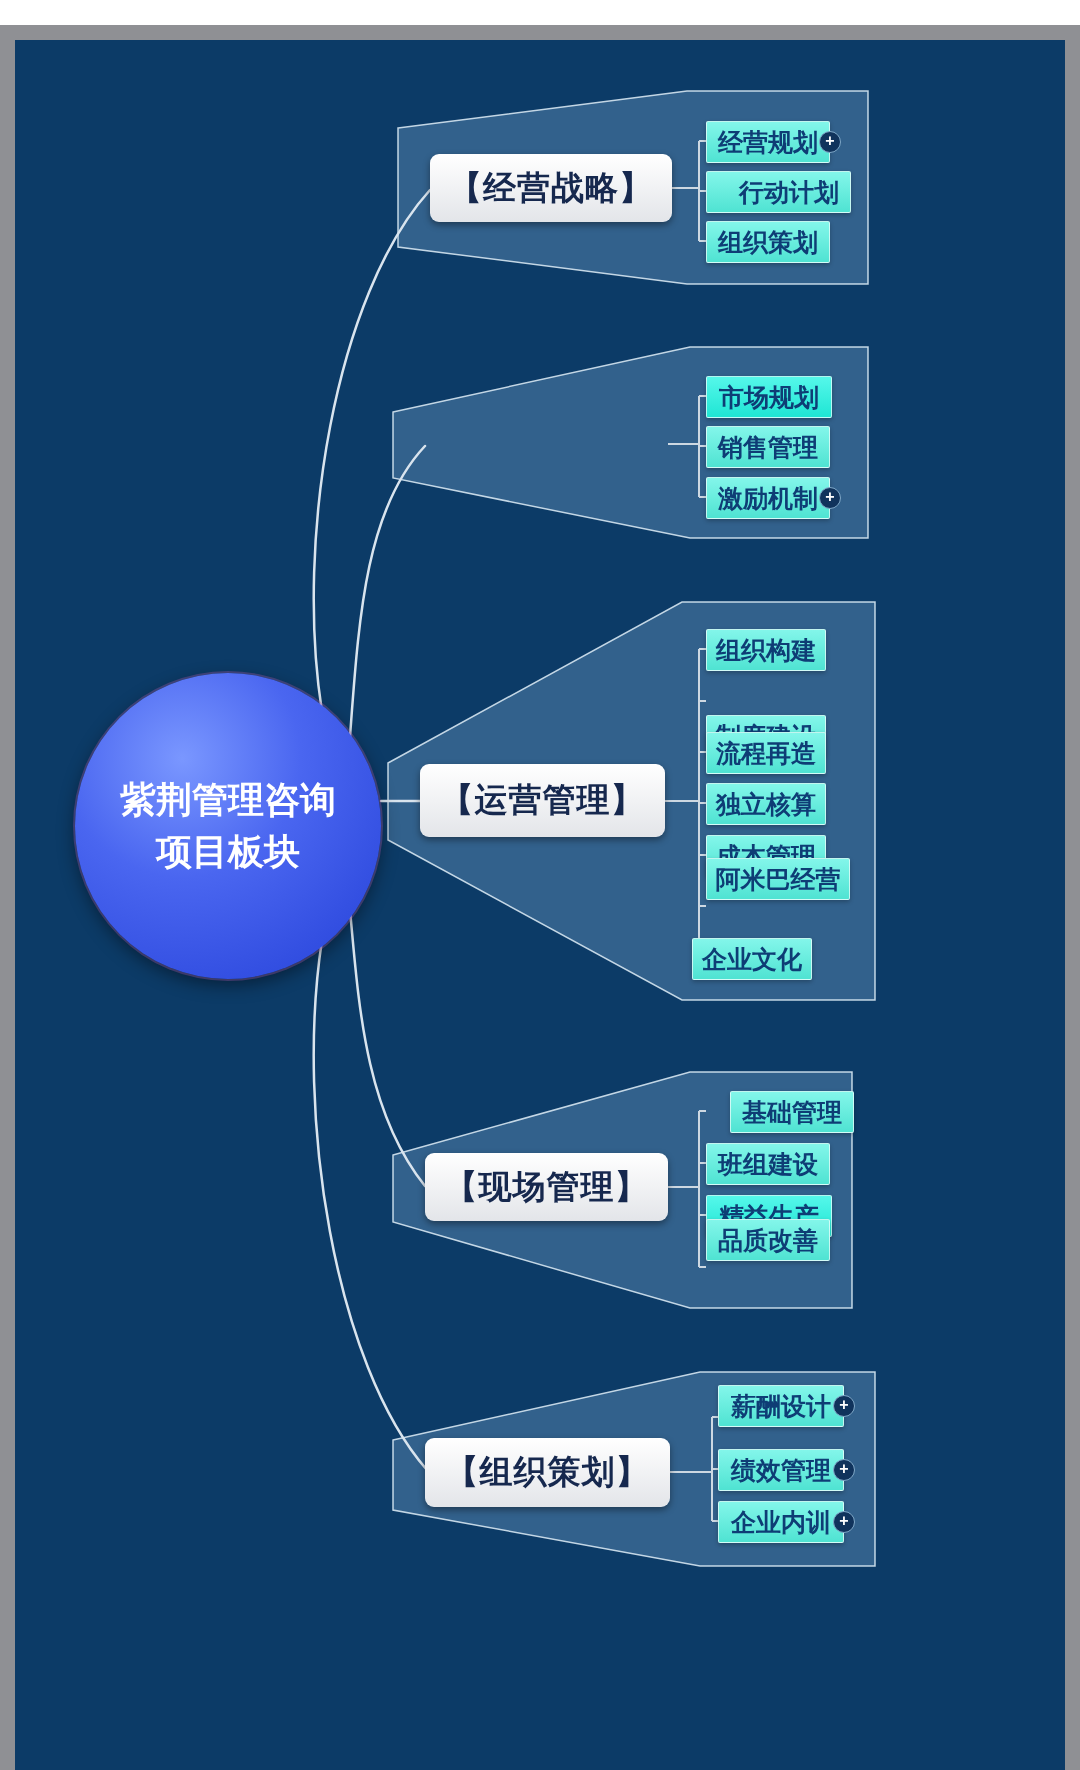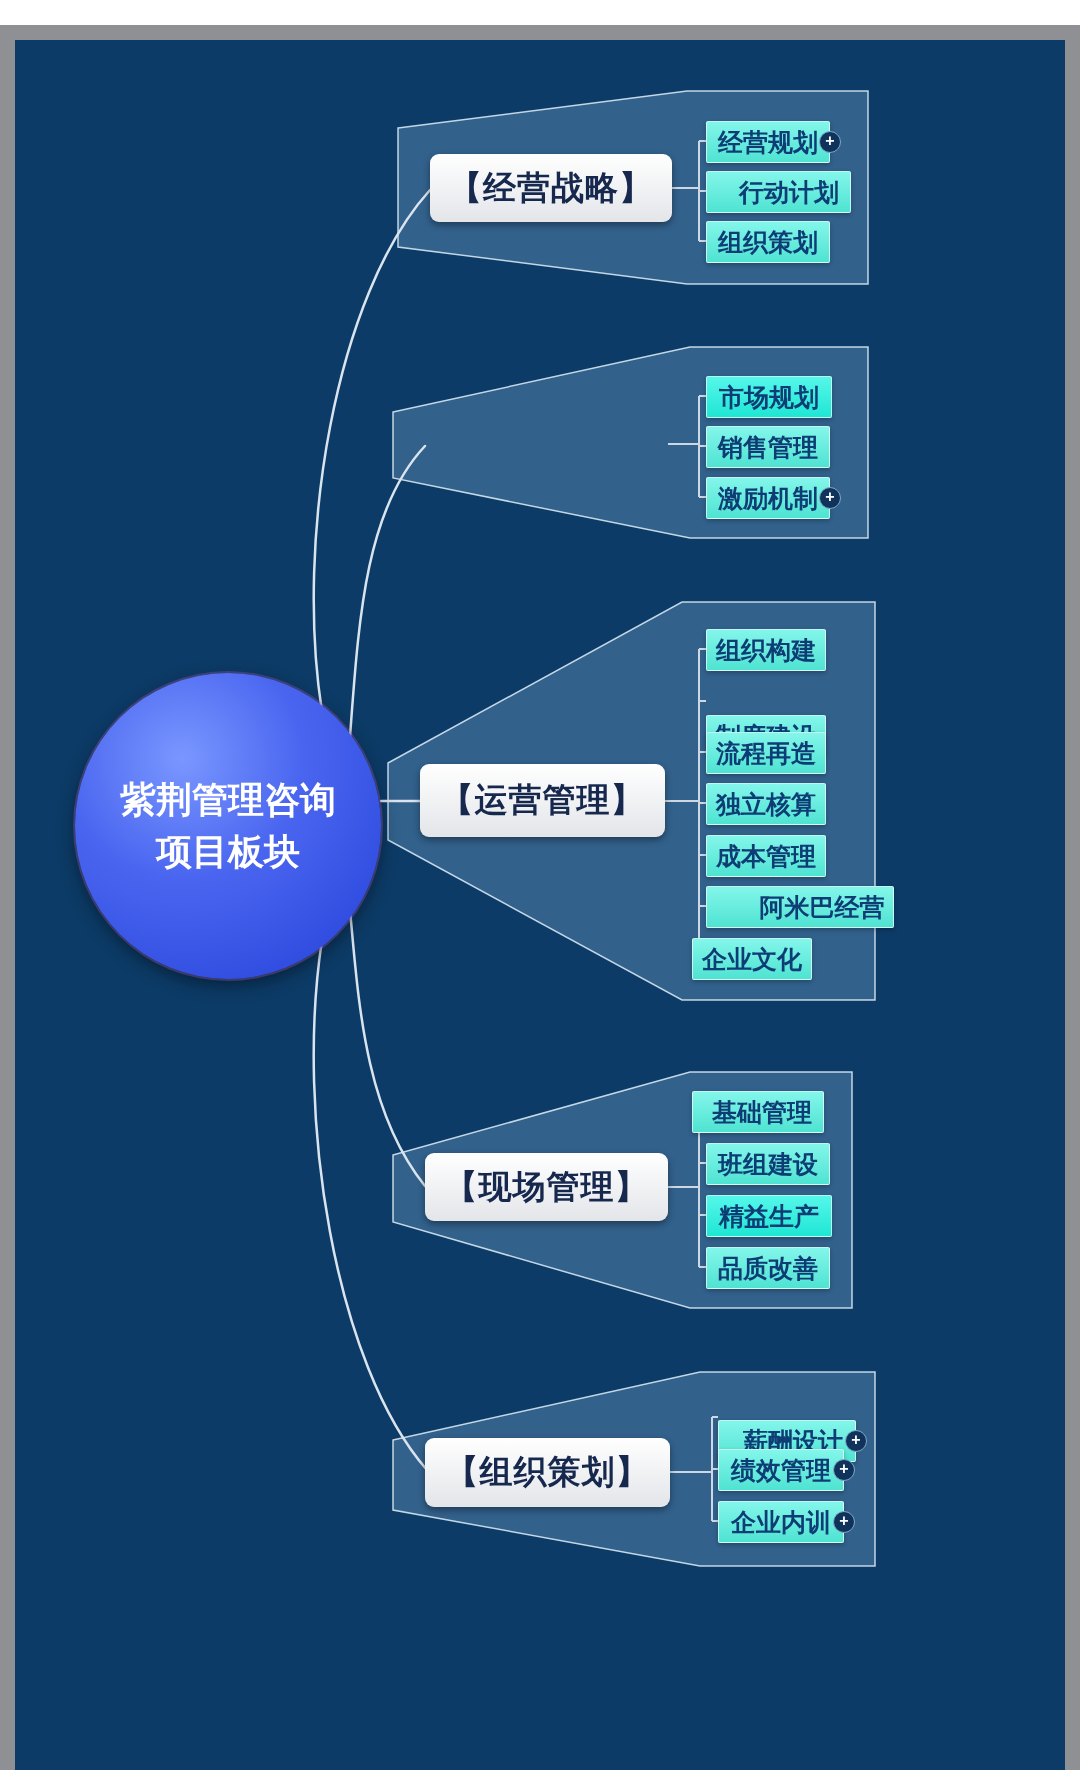--- a/index.html
+++ b/index.html
@@ -99,47 +99,47 @@
   </div>
   <div class="child" style="left:706px;top:732px;width:118px;">
     <span class="txt">流程再造</span>
   </div>
   <div class="child" style="left:706px;top:783px;width:118px;">
     <span class="txt">独立核算</span>
   </div>
   <div class="child" style="left:706px;top:835px;width:118px;">
     <span class="txt">成本管理</span>
   </div>
-  <div class="child" style="left:706px;top:886px;width:142px;padding-left:44px;">
+  <div class="child" style="left:706px;top:858px;width:142px;">
     <span class="txt">阿米巴经营</span>
   </div>
   <div class="child" style="left:692px;top:938px;width:118px;">
     <span class="txt">企业文化</span>
   </div>
 
   <div class="branch" style="left:425px;top:1153px;width:243px;height:68px;">
     <span class="txt">【现场管理】</span>
   </div>
-  <div class="child" style="left:692px;top:1091px;width:122px;padding-left:8px;">
+  <div class="child" style="left:730px;top:1091px;width:122px;">
     <span class="txt">基础管理</span>
   </div>
   <div class="child" style="left:706px;top:1143px;width:122px;">
     <span class="txt">班组建设</span>
   </div>
   <div class="child bright" style="left:706px;top:1195px;width:124px;">
     <span class="txt">精益生产</span>
   </div>
-  <div class="child" style="left:706px;top:1247px;width:122px;">
+  <div class="child" style="left:706px;top:1219px;width:122px;">
     <span class="txt">品质改善</span>
   </div>
 
   <div class="branch" style="left:425px;top:1438px;width:245px;height:69px;">
     <span class="txt">【组织策划】</span>
   </div>
-  <div class="child" style="left:718px;top:1420px;width:124px;padding-left:12px;">
+  <div class="child" style="left:718px;top:1385px;width:124px;">
     <span class="txt">薪酬设计</span>
     <span class="plus">+</span>
   </div>
   <div class="child" style="left:718px;top:1449px;width:124px;">
     <span class="txt">绩效管理</span>
     <span class="plus">+</span>
   </div>
   <div class="child" style="left:718px;top:1501px;width:124px;">
     <span class="txt">企业内训</span>
     <span class="plus">+</span>

